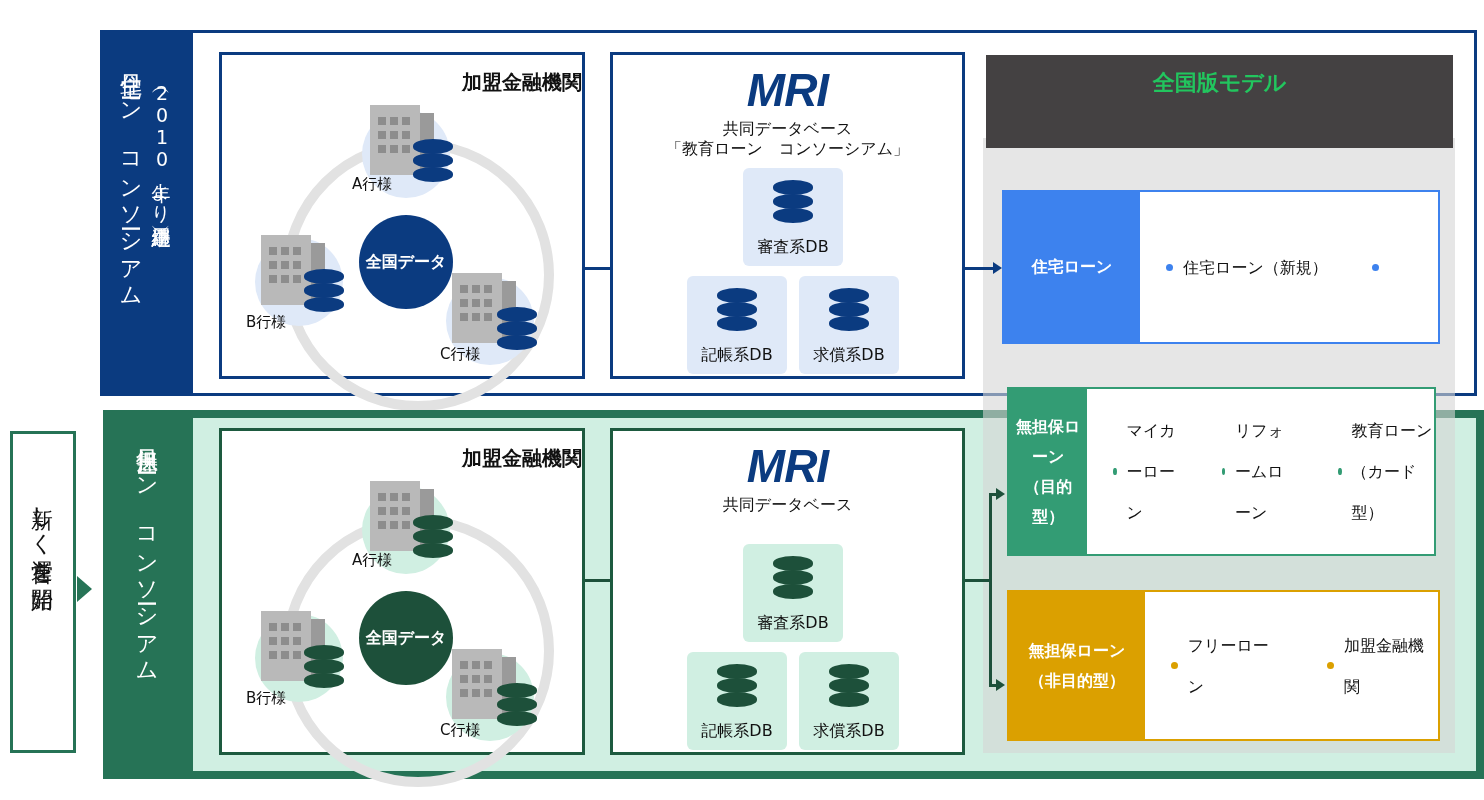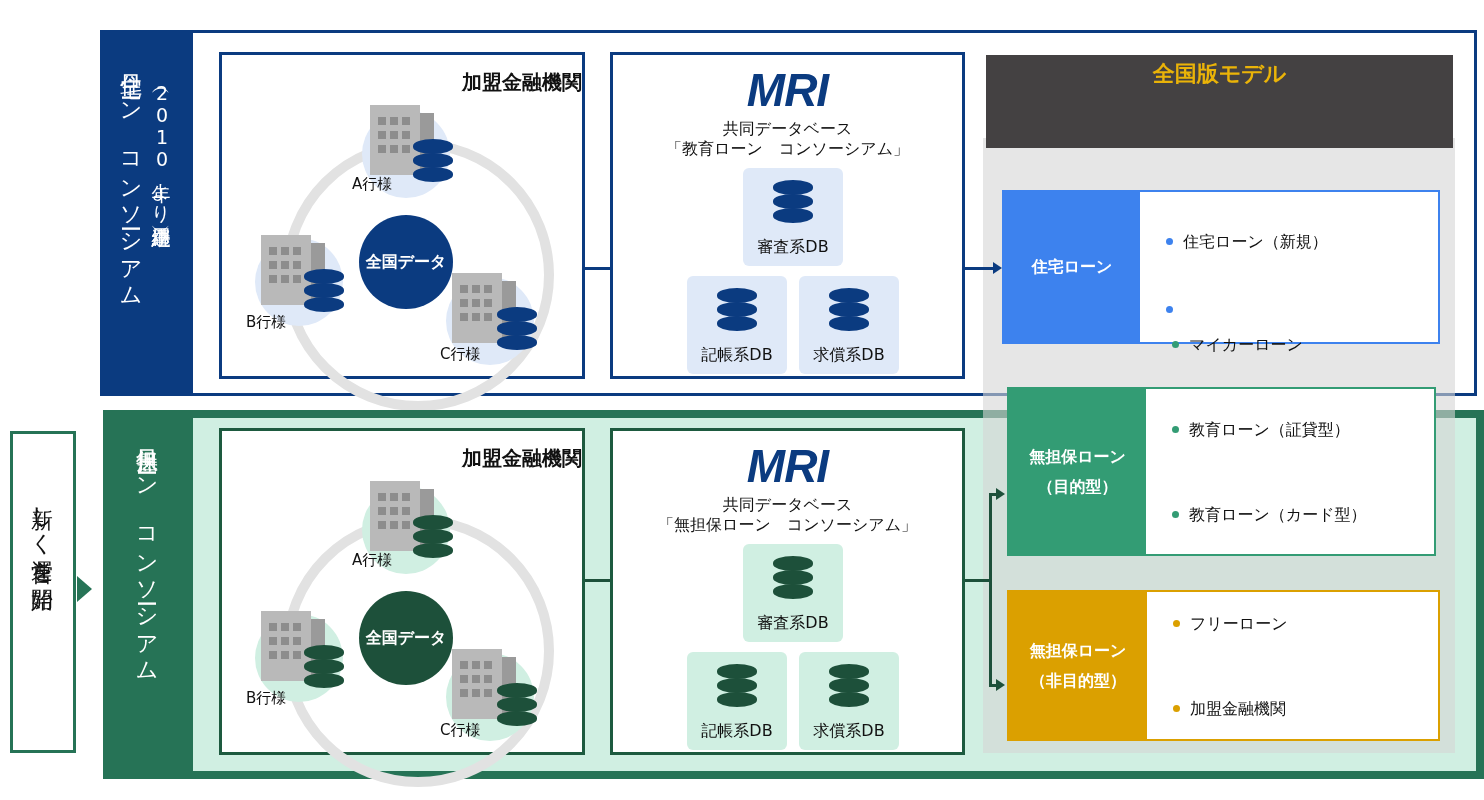--- a/index.html
+++ b/index.html
@@ -23,24 +23,24 @@
   .win{position:absolute;width:8px;height:8px;background:#8d8d8d;}
   .db{position:absolute;width:40px;height:50px;}
   .db .cyl{position:absolute;left:0;width:40px;height:15px;border-radius:20px/7px;}
   .center{position:absolute;width:94px;height:94px;border-radius:50%;color:#fff;font-weight:bold;font-size:16px;display:flex;align-items:center;justify-content:center;}
   .lbl{position:absolute;font-size:15px;}
   .mri{position:absolute;left:0;right:0;text-align:center;font-family:"Liberation Sans",sans-serif;font-weight:bold;font-style:italic;font-size:46px;color:#0b3b80;letter-spacing:-1px;line-height:1;}
   .cdb-sub{position:absolute;left:0;right:0;text-align:center;font-size:16px;line-height:20px;}
   .dbtile{position:absolute;width:100px;height:98px;border-radius:6px;}
   .dbtile .dbname{position:absolute;left:0;right:0;bottom:8px;text-align:center;font-size:16px;}
   .gray-panel{left:983px;top:138px;width:472px;height:615px;background:rgba(214,214,214,0.6);}
-  .gray-head{left:986px;top:55px;width:467px;height:93px;background:#444142;color:#eab308;text-align:center;font-size:22px;font-weight:bold;line-height:38px;}
+  .gray-head{left:986px;top:55px;width:467px;height:93px;background:#444142;color:#22c55e;text-align:center;font-size:22px;font-weight:bold;line-height:38px;padding-top:9px;}
   .cat{position:absolute;display:flex;box-sizing:border-box;background:#fff;}
   .cat .cname{color:#fff;font-weight:bold;font-size:16px;display:flex;flex-direction:column;align-items:center;justify-content:center;text-align:center;line-height:30px;}
-  .cat ul{list-style:none;margin:0;padding:0 0 0 26px;display:flex;flex-direction:column;justify-content:center;gap:44px;}
+  .cat ul{list-style:none;margin:0;padding:0 0 0 26px;display:flex;justify-content:center;gap:44px;}
   .cat li{font-size:16px;line-height:41px;display:flex;align-items:center;}
   .cat li .dot{width:7px;height:7px;border-radius:50%;margin-right:10px;display:inline-block;}
   .line{position:absolute;}
   .side-label{left:10px;top:431px;width:66px;height:322px;border:3px solid #267356;background:#fff;}
   .side-label .t{writing-mode:vertical-rl;text-orientation:upright;font-size:22px;position:absolute;left:18px;top:56px;line-height:1;letter-spacing:1px;}
   .tri{position:absolute;left:77px;top:576px;width:0;height:0;border-top:13px solid transparent;border-bottom:13px solid transparent;border-left:15px solid #267356;}
 </style>
 </head>
 <body>
 
@@ -213,21 +213,20 @@
   </div>
   <div class="lbl" style="left:218px;top:290px;">C行様</div>
   <div class="center" style="left:137px;top:160px;background:#1d503a;">全国データ</div>
 </div>
 
 <div class="line" style="left:585px;top:579px;width:27px;height:3px;background:#1d503a;"></div>
 
 <div class="abs panel panel-bot" style="left:610px;top:428px;width:355px;height:327px;">
   <div class="mri" style="top:12px;">MRI</div>
   <div class="cdb-sub" style="top:64px;">共同データベース</div>
-  <div class="cdb-sub" style="top:84px;">「無担保ローン　コンソーシアム」</div>
   <div class="dbtile" style="left:130px;top:113px;background:#d0efe2;">
     <div class="db" style="left:30px;top:12px;">
         <div class="cyl" style="top:0;background:#1d503a;"></div>
         <div class="cyl" style="top:14px;background:#1d503a;"></div>
         <div class="cyl" style="top:28px;background:#1d503a;"></div>
       </div>
     <div class="dbname">審査系DB</div>
   </div>
   <div class="dbtile" style="left:74px;top:221px;background:#d0efe2;">
     <div class="db" style="left:30px;top:12px;">
@@ -281,29 +280,25 @@
     <span>無担保ローン</span>
     <span>（目的型）</span>
   </div>
   <ul>
     <li>
         <span class="dot" style="background:#339c74;"></span>
         <span>マイカーローン</span>
       </li>
     <li>
         <span class="dot" style="background:#339c74;"></span>
-        <span>教育ローン（証貸型）</span>
+        <span>リフォームローン</span>
       </li>
     <li>
         <span class="dot" style="background:#339c74;"></span>
         <span>教育ローン（カード型）</span>
-      </li>
-    <li>
-        <span class="dot" style="background:#339c74;"></span>
-        <span>リフォームローン</span>
       </li>
   </ul>
 </div>
 
 <div class="cat" style="left:1007px;top:590px;width:433px;height:151px;border:2px solid #dba000;">
   <div class="cname" style="width:138px;background:#dba000;">
     <span>無担保ローン</span>
     <span>（非目的型）</span>
   </div>
   <ul>

